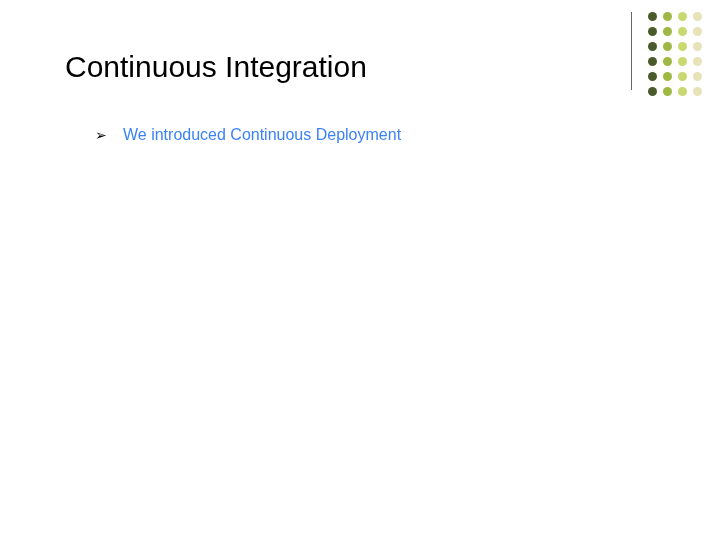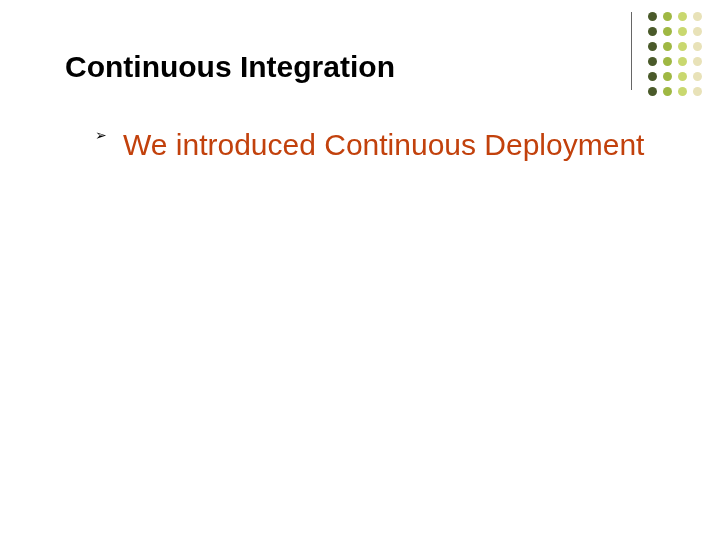--- a/index.html
+++ b/index.html
@@ -10,31 +10,31 @@
       font-family: "Comic Sans MS", "Marker Felt", cursive, sans-serif;
       position: relative;
       overflow: hidden;
     }
     .slide {
       padding: 50px 60px 40px 65px;
     }
     .title {
       font-size: 30px;
       color: #000;
-      font-weight: 700;
+      font-weight: 400;
       margin-bottom: 40px;
     }
     .bullets {
       list-style: none;
       padding-left: 30px;
     }
     .bullets li {
       position: relative;
-      font-size: 30px;
-      color: #c2410c;
+      font-size: 16px;
+      color: #3b82f6;
       line-height: 1.4;
       margin-bottom: 18px;
       padding-left: 28px;
     }
     .bullets li::before {
       content: "➢";
       position: absolute;
       left: 0;
       top: 2px;
       font-size: 14px;

